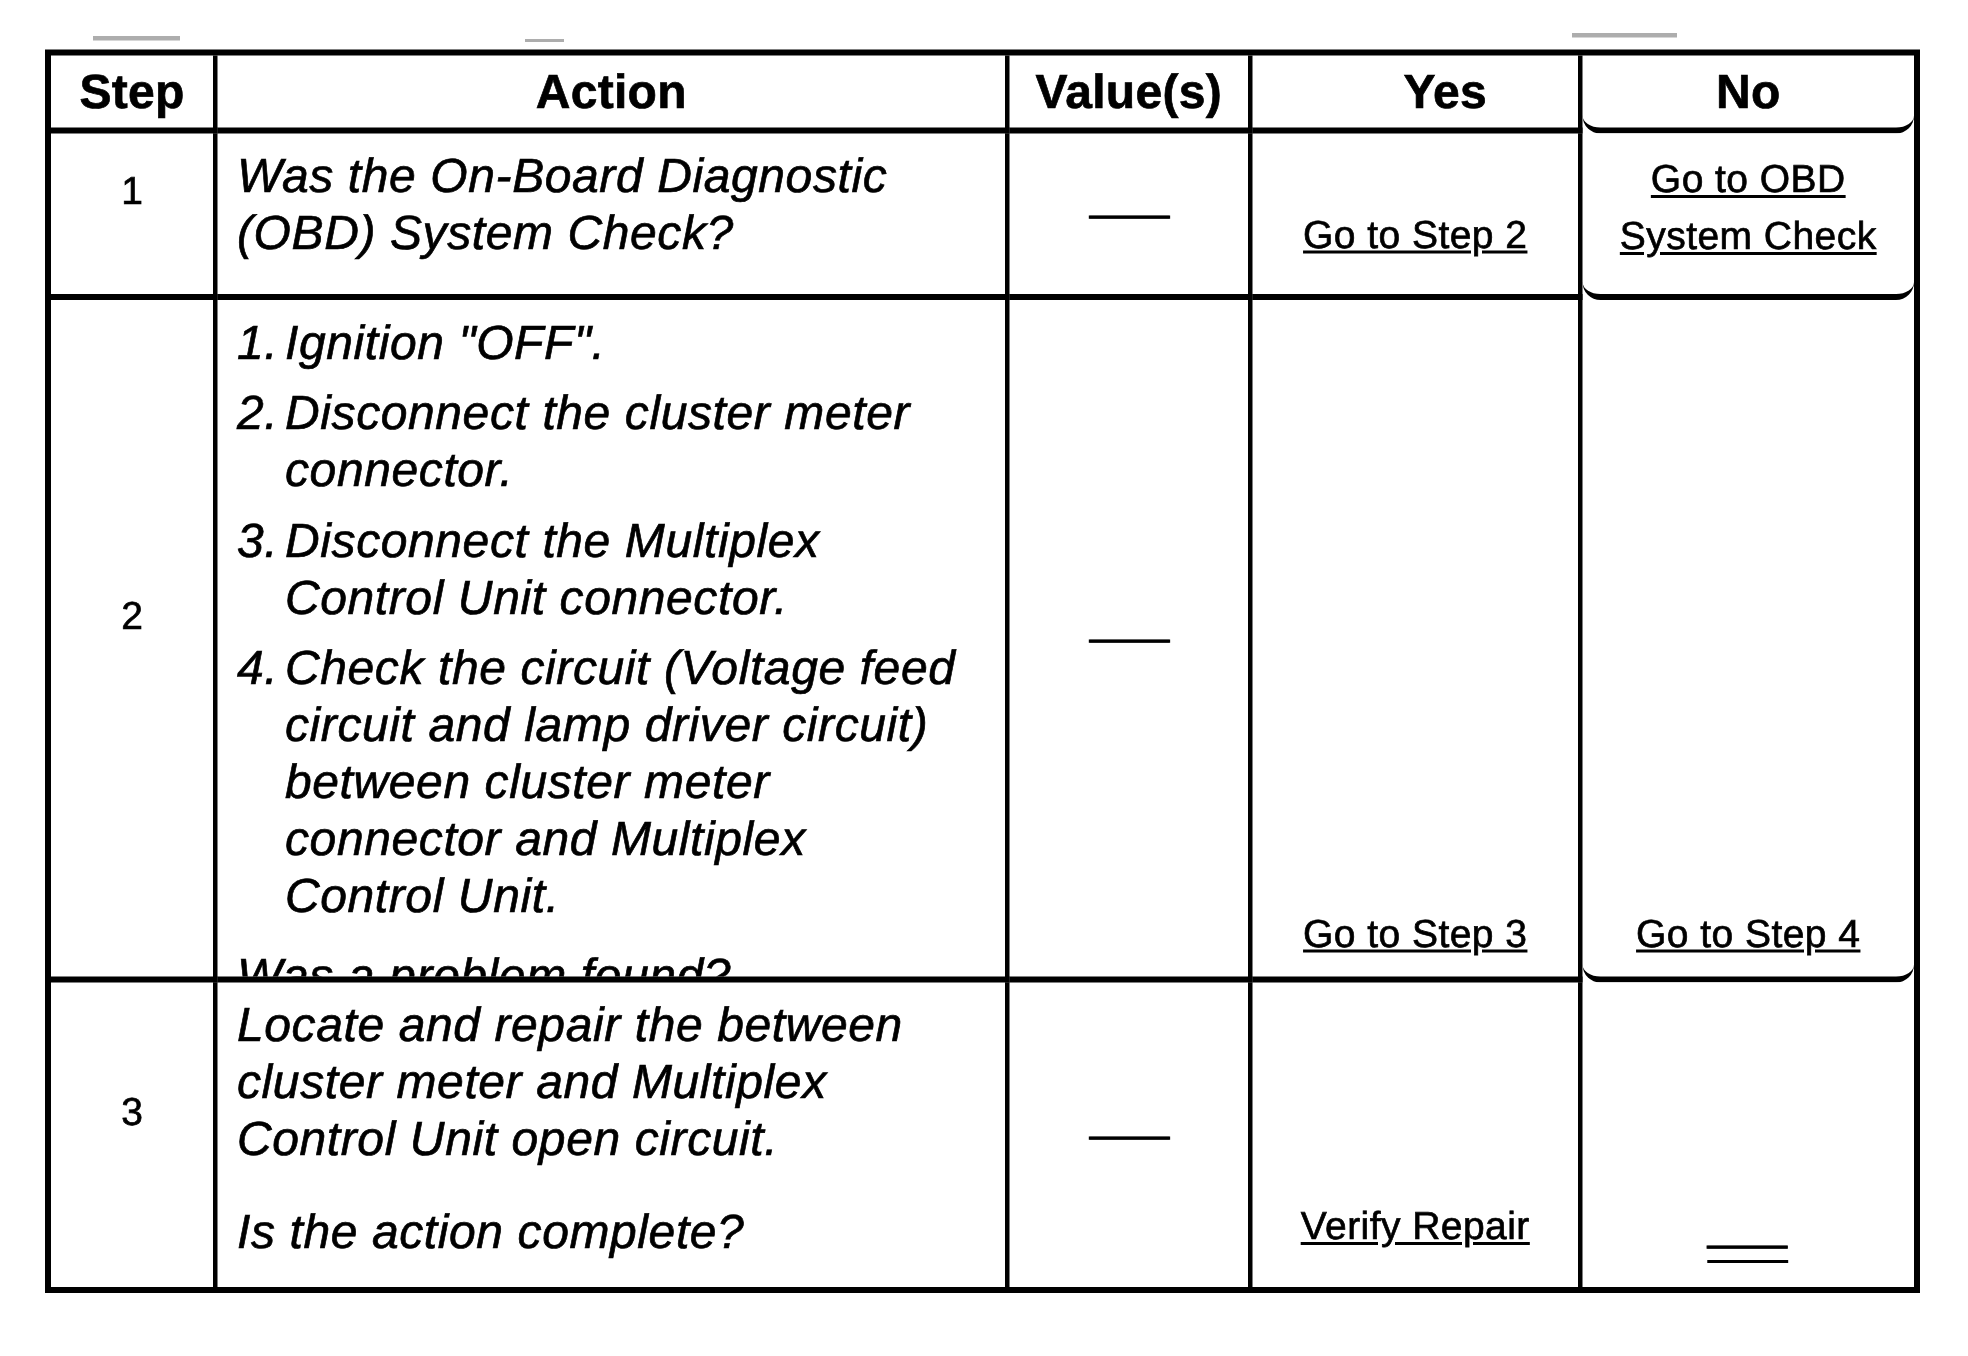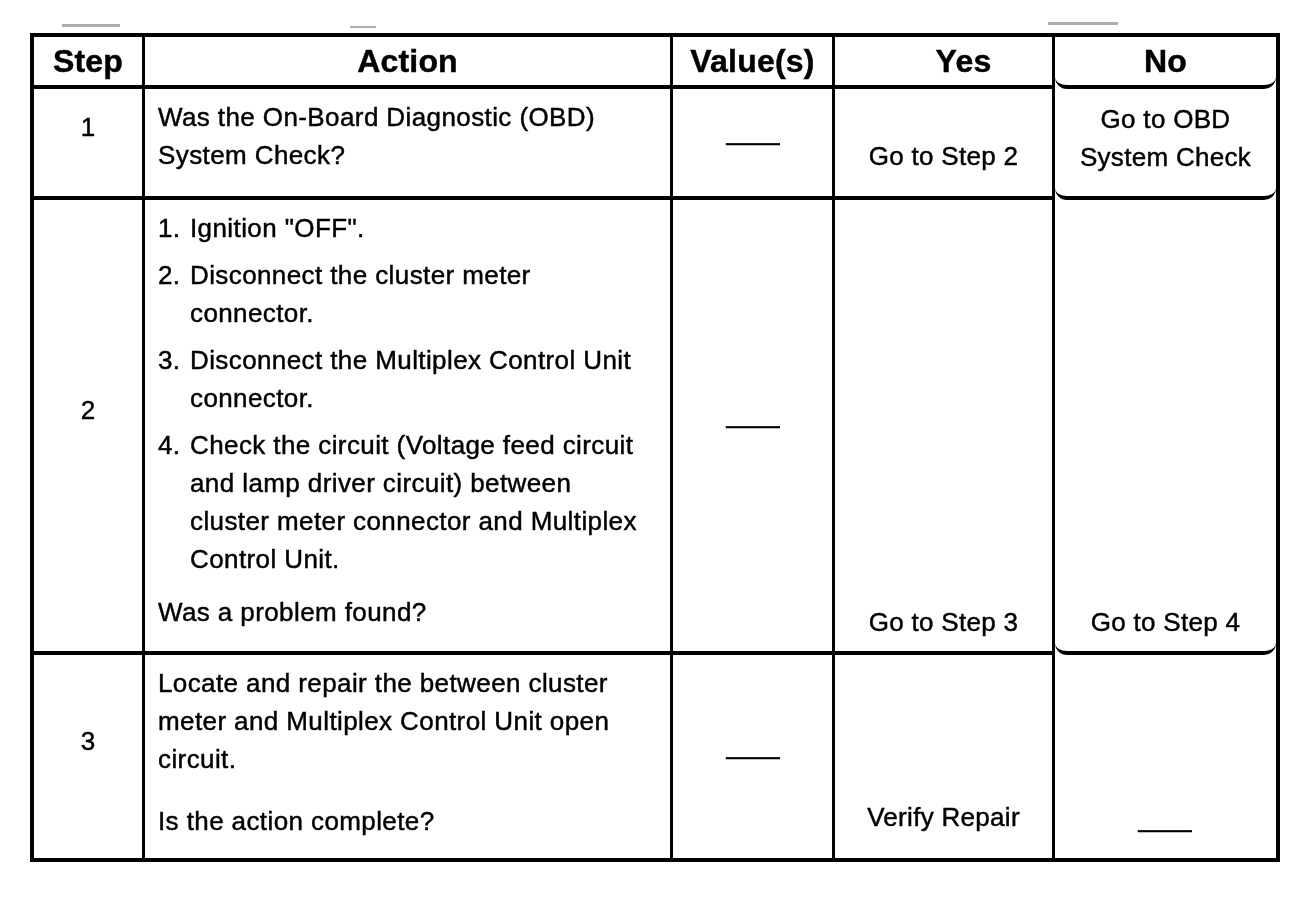--- a/index.html
+++ b/index.html
@@ -46,39 +46,40 @@
     display:flex; align-items:center; justify-content:center;
     font-weight:bold; font-size:32px; letter-spacing:0.2px;
   }
 
   .step-cell {
     display:flex; align-items:center; justify-content:center;
     font-size:26px; padding-bottom:30px;
   }
   .action-cell {
     padding:9px 26px 7px 13px;
-    font-size:26px; line-height:38px; letter-spacing:0.4px;
+    font-size:32px; line-height:38px; letter-spacing:0.4px;font-style:italic;
   }
   .action-item { display:flex; }
   .action-item + .action-item { margin-top:9px; }
   .item-num { flex:0 0 32px; }
   .item-text { flex:1 1 auto; }
   .action-para { }
   .action-question { margin-top:15px; }
   .row-3 .action-question { margin-top:24px; }
 
   .value-cell {
     display:flex; align-items:center; justify-content:center;
     font-size:26px;
   }
   .ans-cell {
     display:flex; flex-direction:column; align-items:center;
     text-align:center;
     font-size:26px; line-height:38px; letter-spacing:0.3px;
     padding:8px 10px;
+    text-decoration:underline;
   }
   .row-1 .ans-cell { justify-content:center; }
   .row-1 .c-yes .ans-text { margin-top:26px; }
   .row-1 .c-no  .ans-text { margin-bottom:10px; }
   .row-2 .ans-cell { justify-content:flex-end; padding-bottom:10px; }
   .row-3 .c-yes.ans-cell { justify-content:flex-end; padding-bottom:22px; }
   .row-3 .c-no.ans-cell  { justify-content:flex-end; padding-bottom:10px; }
 
   .dash { display:inline-block; transform:scaleX(2.05); transform-origin:center; }
 

